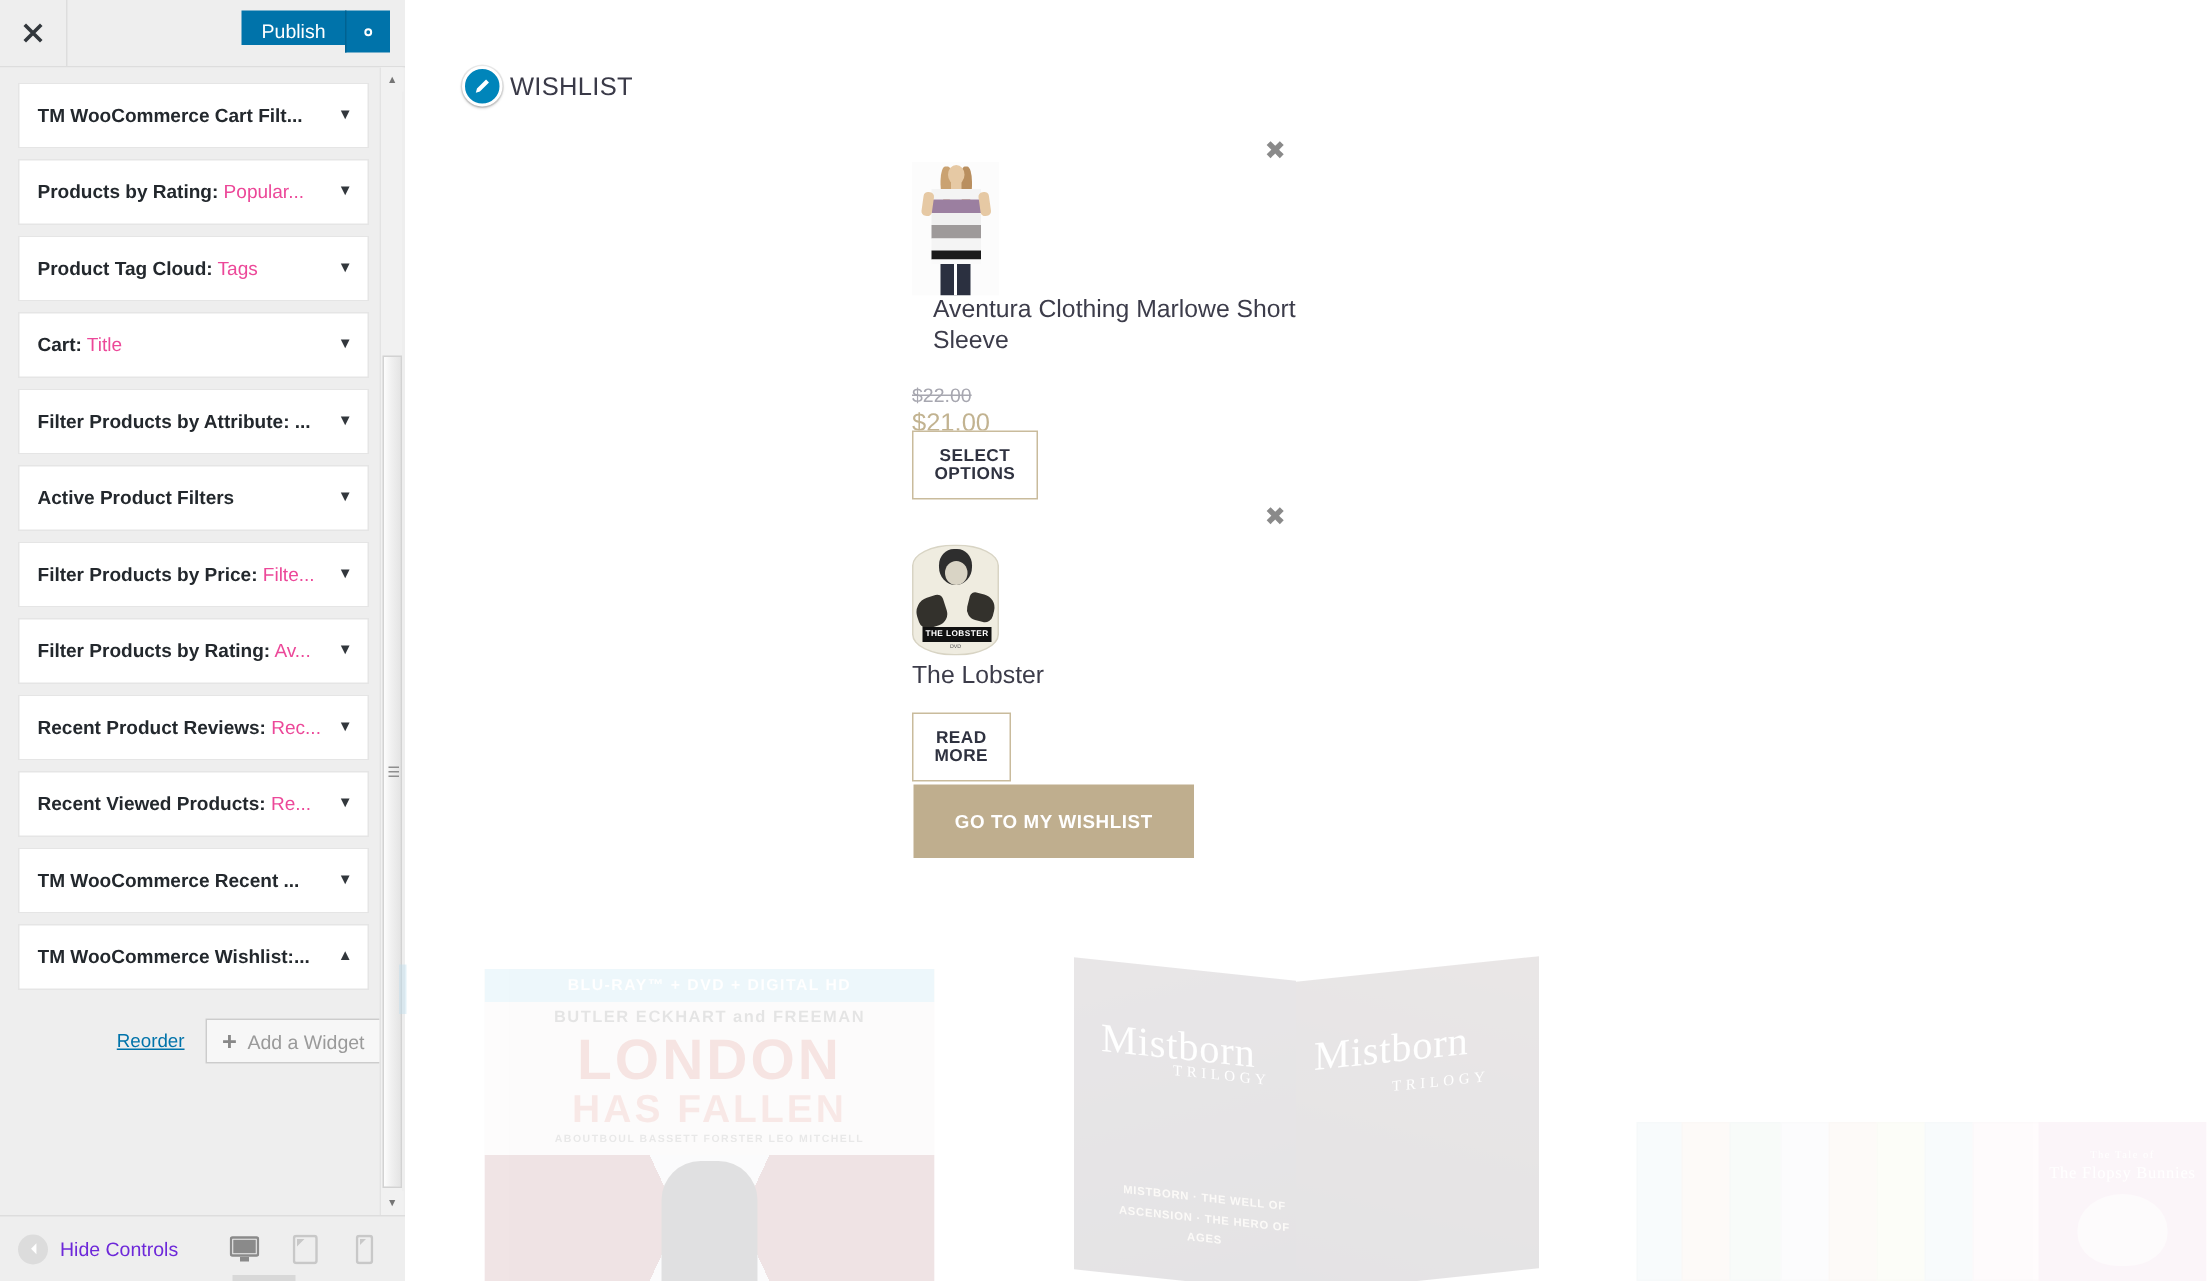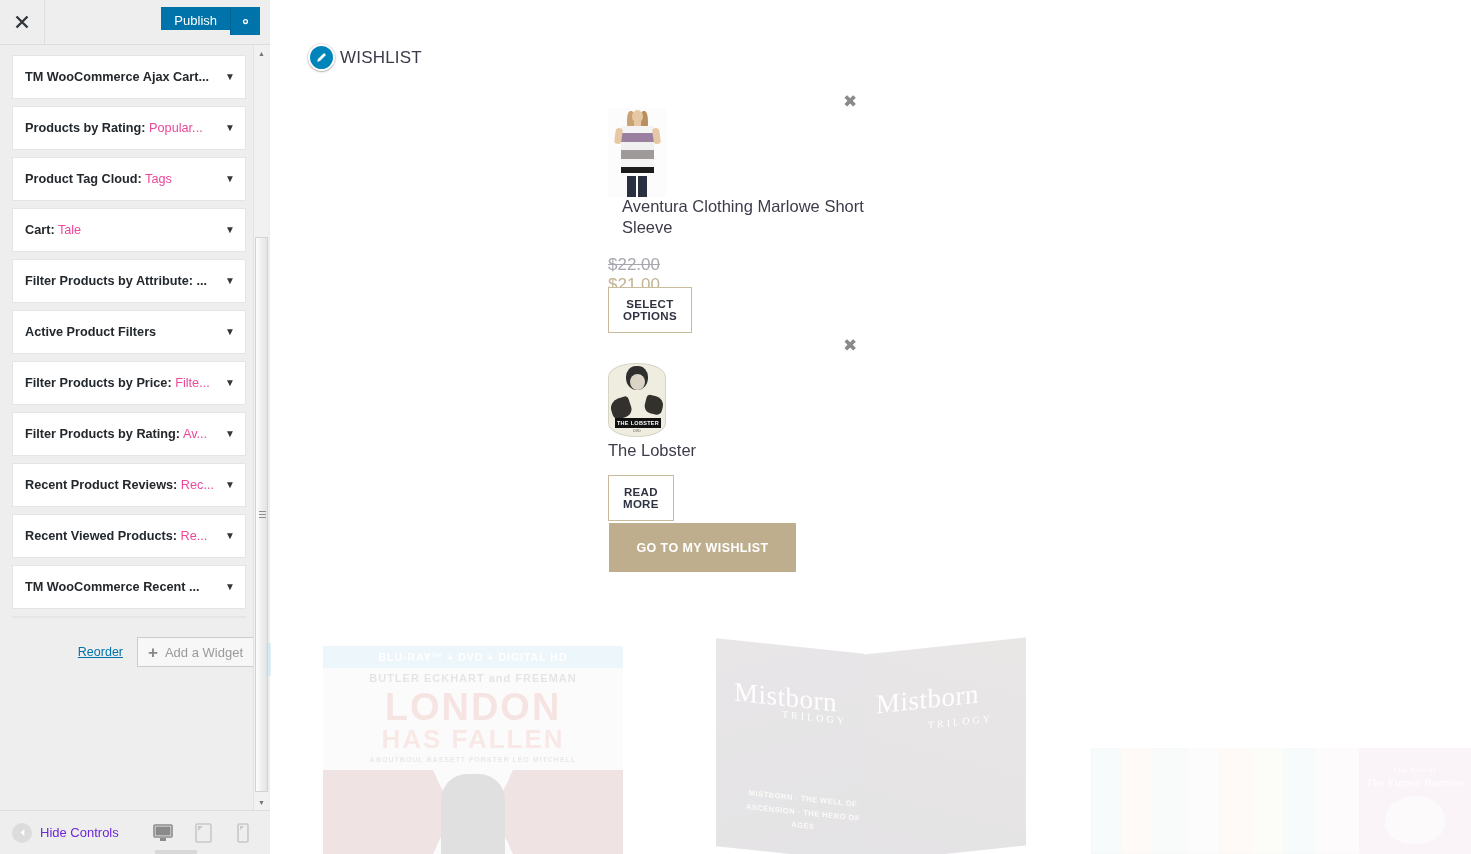--- a/index.html
+++ b/index.html
@@ -275,21 +275,21 @@
   .wl-name {
     font-size: 16.5px;
     color: #3c3c4a;
     line-height: 1.25;
     width: 245px;
   }
   .wl-price { margin-top: 12px; font-size: 15px; }
   .wl-price .old {
     color: #a7a7b0;
     text-decoration: line-through;
-    font-size: 17px;
+    font-size: 13px;
     margin-right: 5px;
   }
   .wl-price .new { color: #c2b391; font-size: 17px; }
   .wl-btn {
     display: inline-block;
     border: 1px solid #c9bb9c;
     background: #fff;
     color: #2f3240;
     font-size: 11.5px;
     font-weight: bold;
@@ -459,39 +459,39 @@
           <path d="M17.3 11.4l-1.5-.6a6 6 0 0 0 0-1.6l1.5-.6a.6.6 0 0 0 .3-.8l-.8-1.9a.6.6 0 0 0-.8-.3l-1.5.6a6 6 0 0 0-1.2-1.2l.6-1.5a.6.6 0 0 0-.3-.8l-1.9-.8a.6.6 0 0 0-.8.3l-.6 1.5a6 6 0 0 0-1.6 0l-.6-1.5a.6.6 0 0 0-.8-.3l-1.9.8a.6.6 0 0 0-.3.8l.6 1.5a6 6 0 0 0-1.2 1.2l-1.5-.6a.6.6 0 0 0-.8.3l-.8 1.9a.6.6 0 0 0 .3.8l1.5.6a6 6 0 0 0 0 1.6l-1.5.6a.6.6 0 0 0-.3.8l.8 1.9a.6.6 0 0 0 .8.3l1.5-.6a6 6 0 0 0 1.2 1.2l-.6 1.5a.6.6 0 0 0 .3.8l1.9.8a.6.6 0 0 0 .8-.3l.6-1.5a6 6 0 0 0 1.6 0l.6 1.5a.6.6 0 0 0 .8.3l1.9-.8a.6.6 0 0 0 .3-.8l-.6-1.5a6 6 0 0 0 1.2-1.2l1.5.6a.6.6 0 0 0 .8-.3l.8-1.9a.6.6 0 0 0-.3-.8z" opacity="0"></path>
         </svg>
       </button>
     </div>
   </div>
 
   <div id="widget-scroll">
     <div id="widget-list">
         <div class="widget">
           <div class="widget-top">
-            <span class="widget-title">TM WooCommerce Ajax Cart...</span>
+            <span class="widget-title">TM WooCommerce Cart Filt...</span>
             <span class="widget-arrow">▼</span>
           </div>
         </div>
         <div class="widget">
           <div class="widget-top">
             <span class="widget-title">Products by Rating:<span class="inst"> Popular...</span></span>
             <span class="widget-arrow">▼</span>
           </div>
         </div>
         <div class="widget">
           <div class="widget-top">
             <span class="widget-title">Product Tag Cloud:<span class="inst"> Tags</span></span>
             <span class="widget-arrow">▼</span>
           </div>
         </div>
         <div class="widget">
           <div class="widget-top">
-            <span class="widget-title">Cart:<span class="inst"> Tale</span></span>
+            <span class="widget-title">Cart:<span class="inst"> Title</span></span>
             <span class="widget-arrow">▼</span>
           </div>
         </div>
         <div class="widget">
           <div class="widget-top">
             <span class="widget-title">Filter Products by Attribute: ...</span>
             <span class="widget-arrow">▼</span>
           </div>
         </div>
         <div class="widget">
@@ -524,20 +524,24 @@
             <span class="widget-arrow">▼</span>
           </div>
         </div>
         <div class="widget">
           <div class="widget-top">
             <span class="widget-title">TM WooCommerce Recent ...</span>
             <span class="widget-arrow">▼</span>
           </div>
         </div>
         <div class="widget expanded">
+          <div class="widget-top">
+            <span class="widget-title">TM WooCommerce Wishlist:...</span>
+            <span class="widget-arrow">▲</span>
+          </div>
         </div>
       </div>
     <div id="widget-footer">
       <span id="reorder-link">Reorder</span>
       <button id="add-widget-btn">
         <span class="plus">+</span>
         <span>Add a Widget</span>
       </button>
     </div>
   </div>

